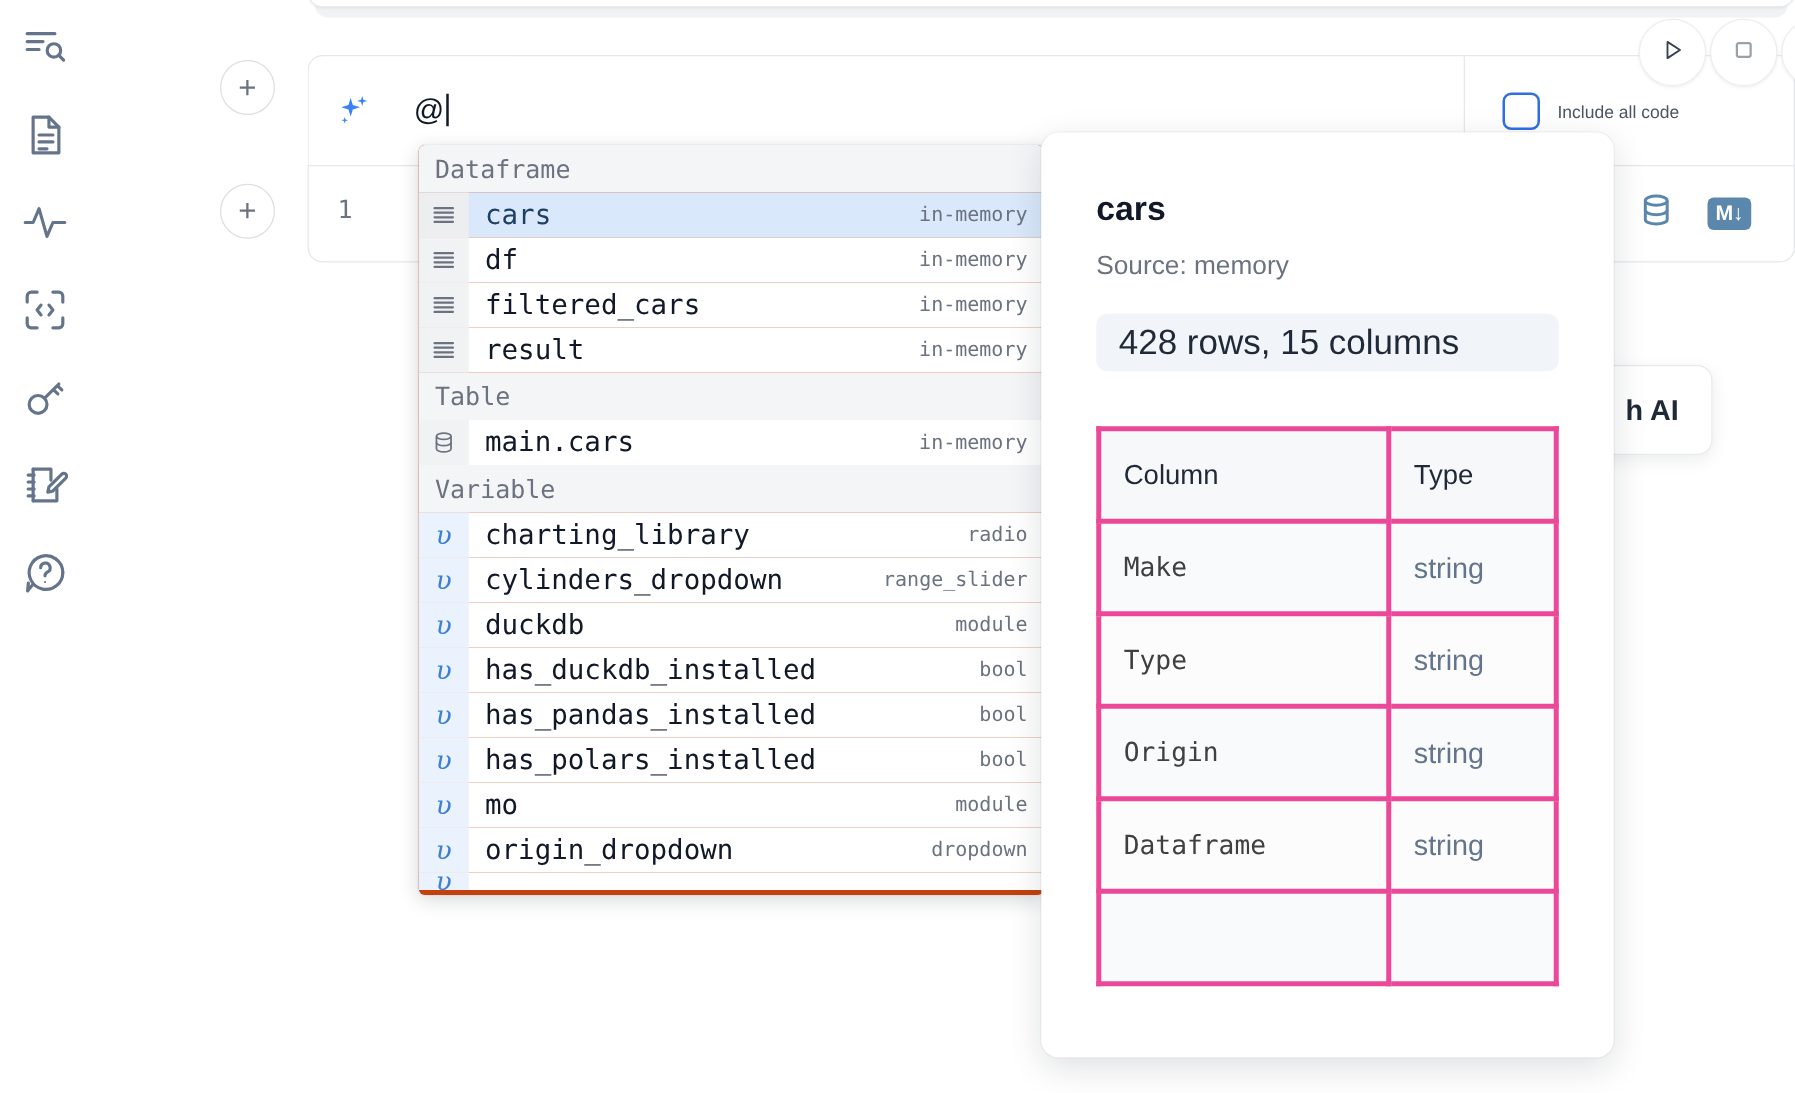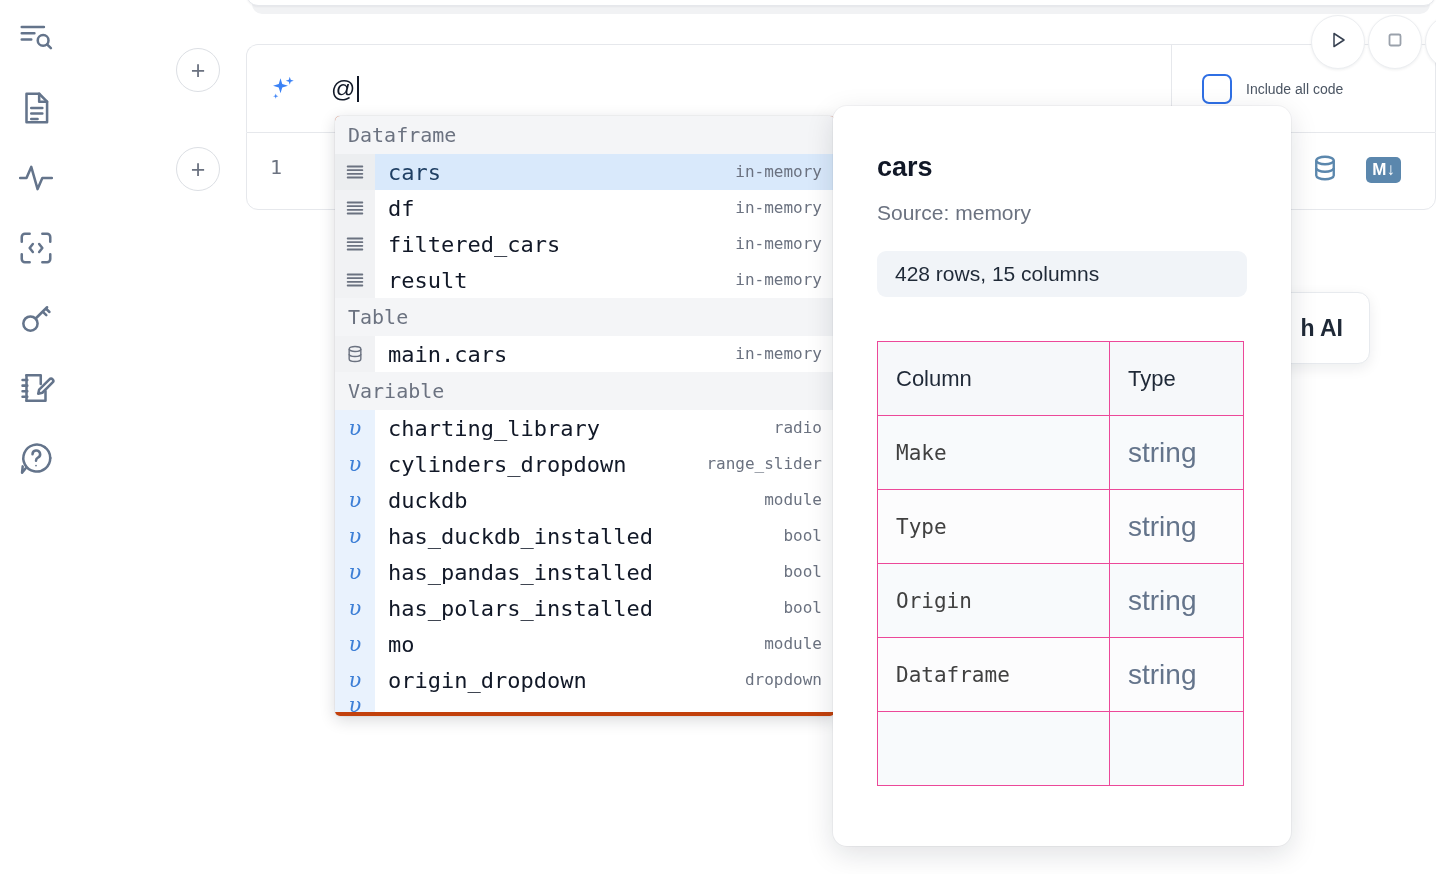--- a/index.html
+++ b/index.html
@@ -176,38 +176,38 @@
     position: absolute; left: 833px; top: 106px; width: 458px; height: 740px;
     background: #ffffff; border-radius: 14px;
     box-shadow: 0 8px 28px rgba(16,24,40,.13), 0 0 0 1px rgba(16,24,40,.04);
     padding: 46px 44px 0 44px; overflow: hidden;
   }
   .pv-title { font-size: 27px; font-weight: bold; color: #111827; }
   .pv-source { margin-top: 18px; font-size: 21px; color: #6b7280; }
   .pv-pill {
     margin-top: 26px; height: 46px; background: #f1f4f8; border-radius: 9px;
     display: flex; align-items: center; padding-left: 18px;
-    font-size: 21px; color: #1f2937;
+    font-size: 28px; color: #1f2937;
   }
   .pv-table {
     margin-top: 44px; width: 366px; border-collapse: collapse;
     table-layout: fixed;
   }
   .pv-table th, .pv-table td {
-    border: 1px solid #ec4899; height: 74px; padding: 0 18px; text-align: left;
+    border: 4px solid #ec4899; height: 74px; padding: 0 18px; text-align: left;
     vertical-align: middle;
   }
   .pv-table th {
     background: #f6f8fa; font-size: 22px; font-weight: normal; color: #1f2937;
   }
   .pv-table td.col {
     font-family: "DejaVu Sans Mono", monospace; font-size: 21px; color: #404040;
     background: #fcfcfd;
   }
-  .pv-table td.typ { font-size: 28px; color: #64748b; background: #fcfcfd; }
+  .pv-table td.typ { font-size: 23px; color: #64748b; background: #fcfcfd; }
   .pv-table tr:nth-child(odd) td { background: #f8fafc; }
   .pv-table col.c1 { width: 232px; }
   .pv-table col.c2 { width: 134px; }
 </style>
 </head>
 <body>
 
 <div id="root">
 
   <div class="rail">

